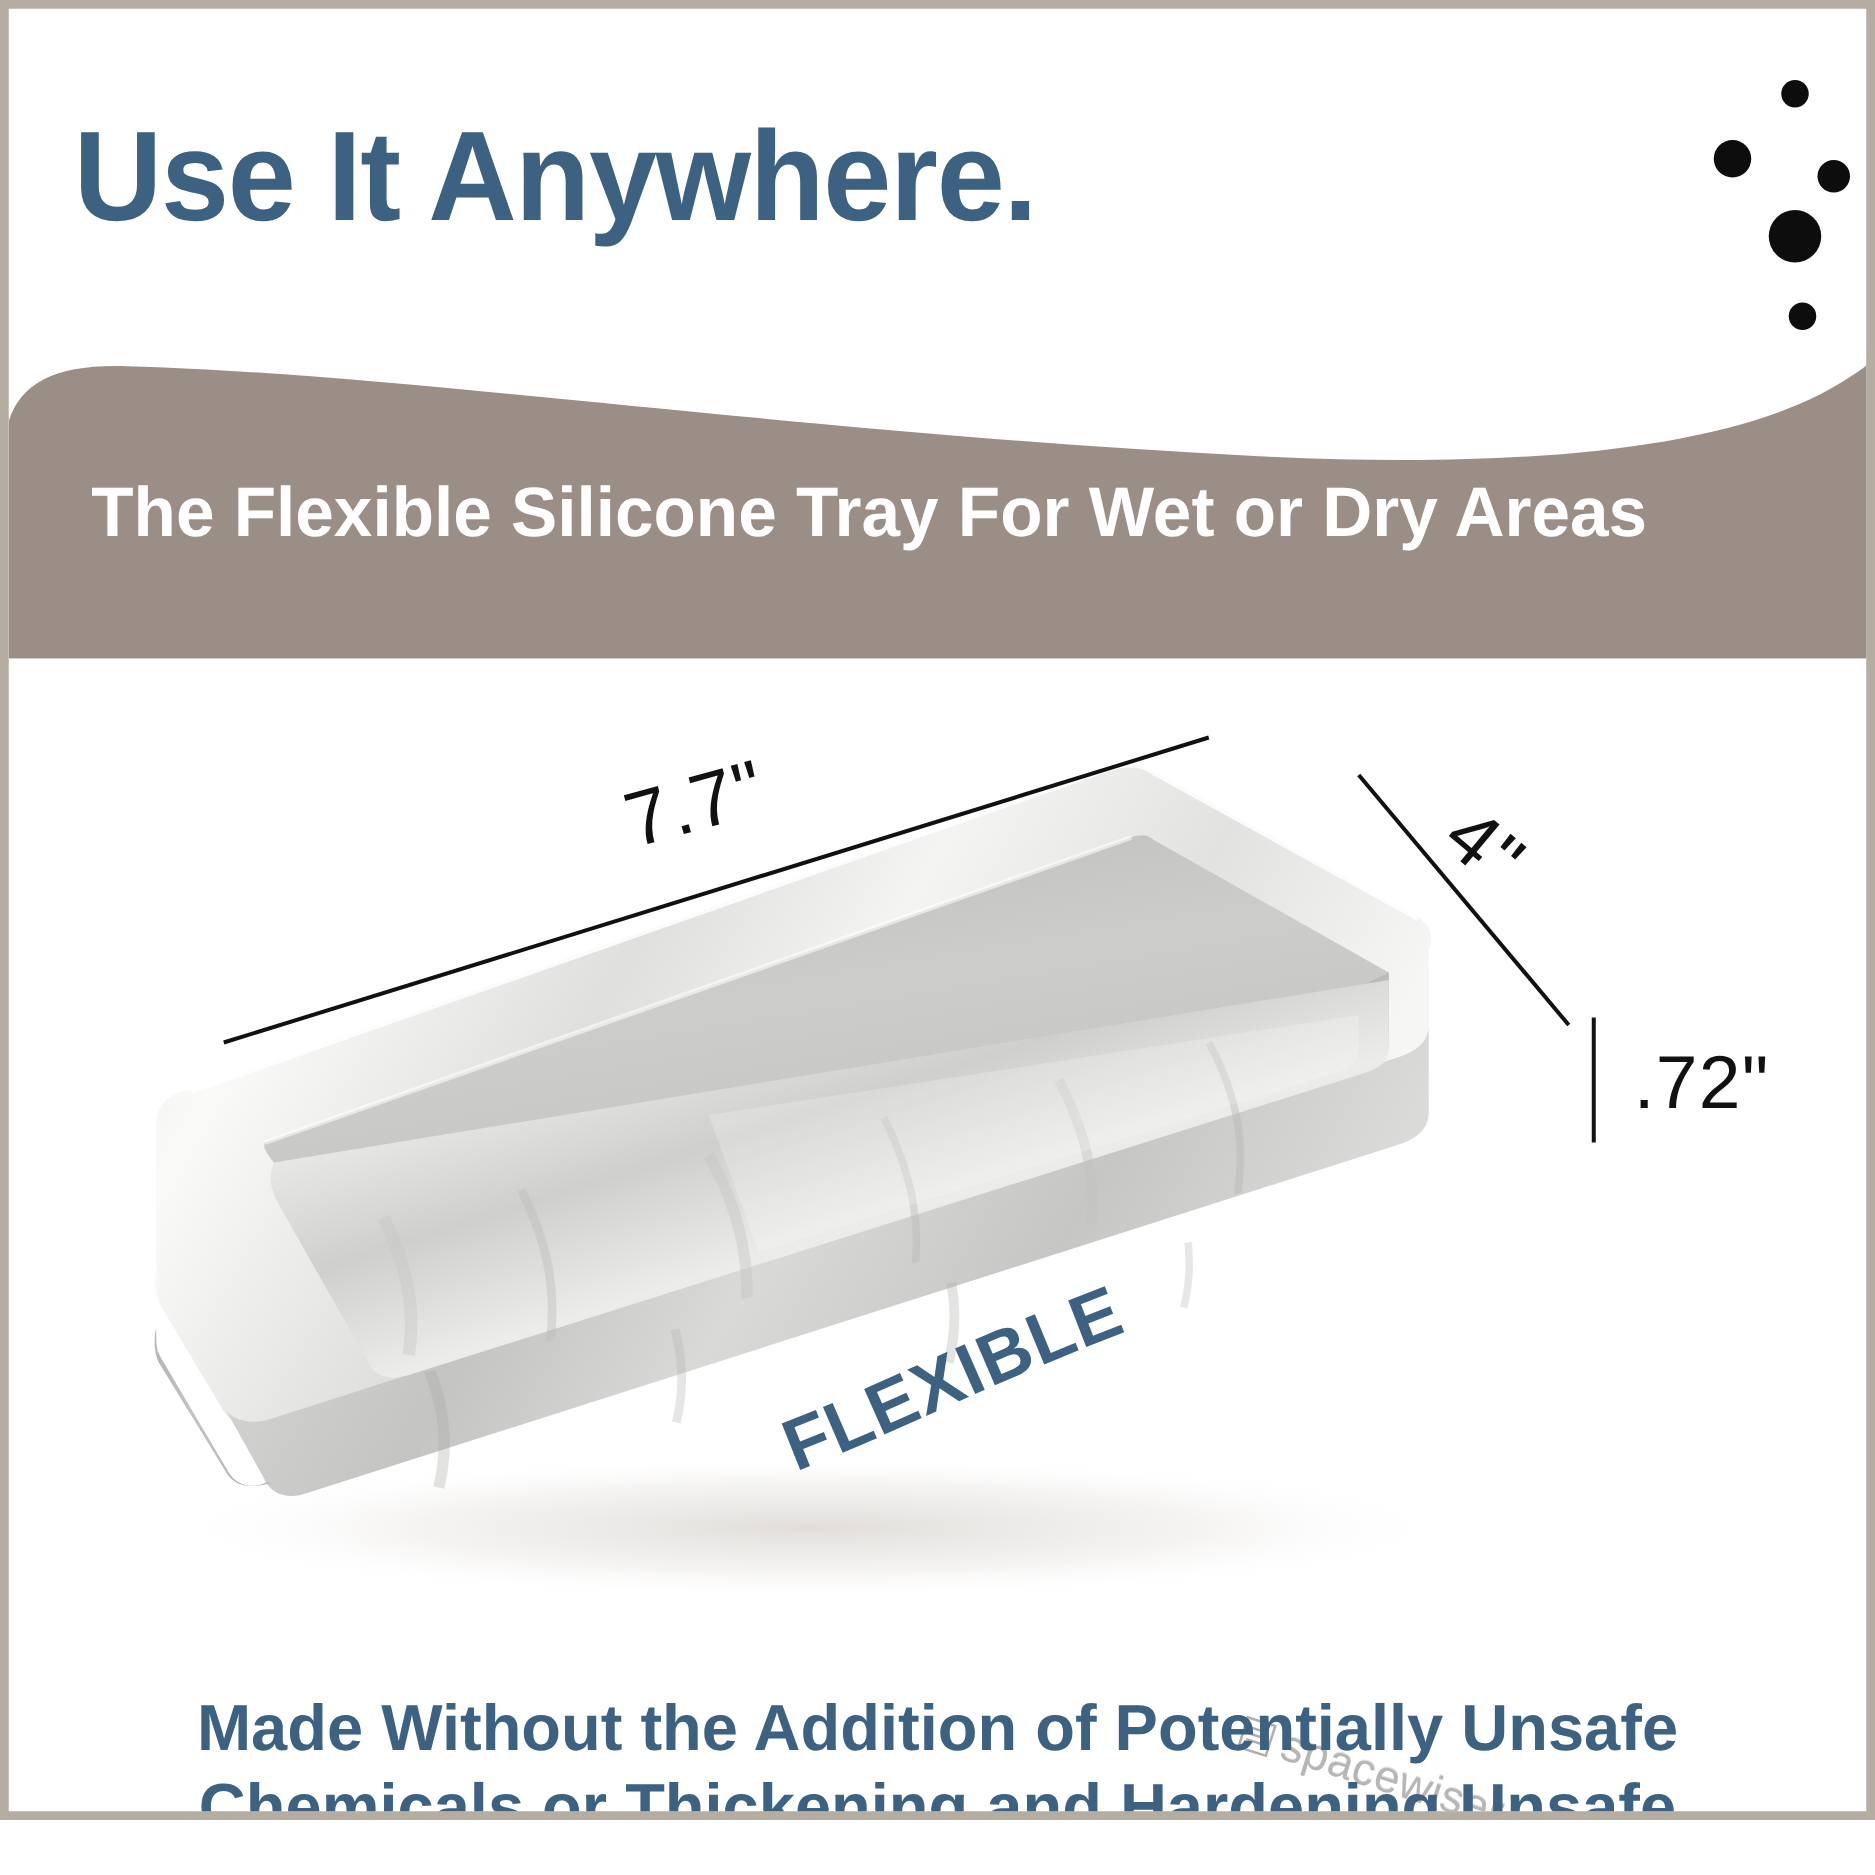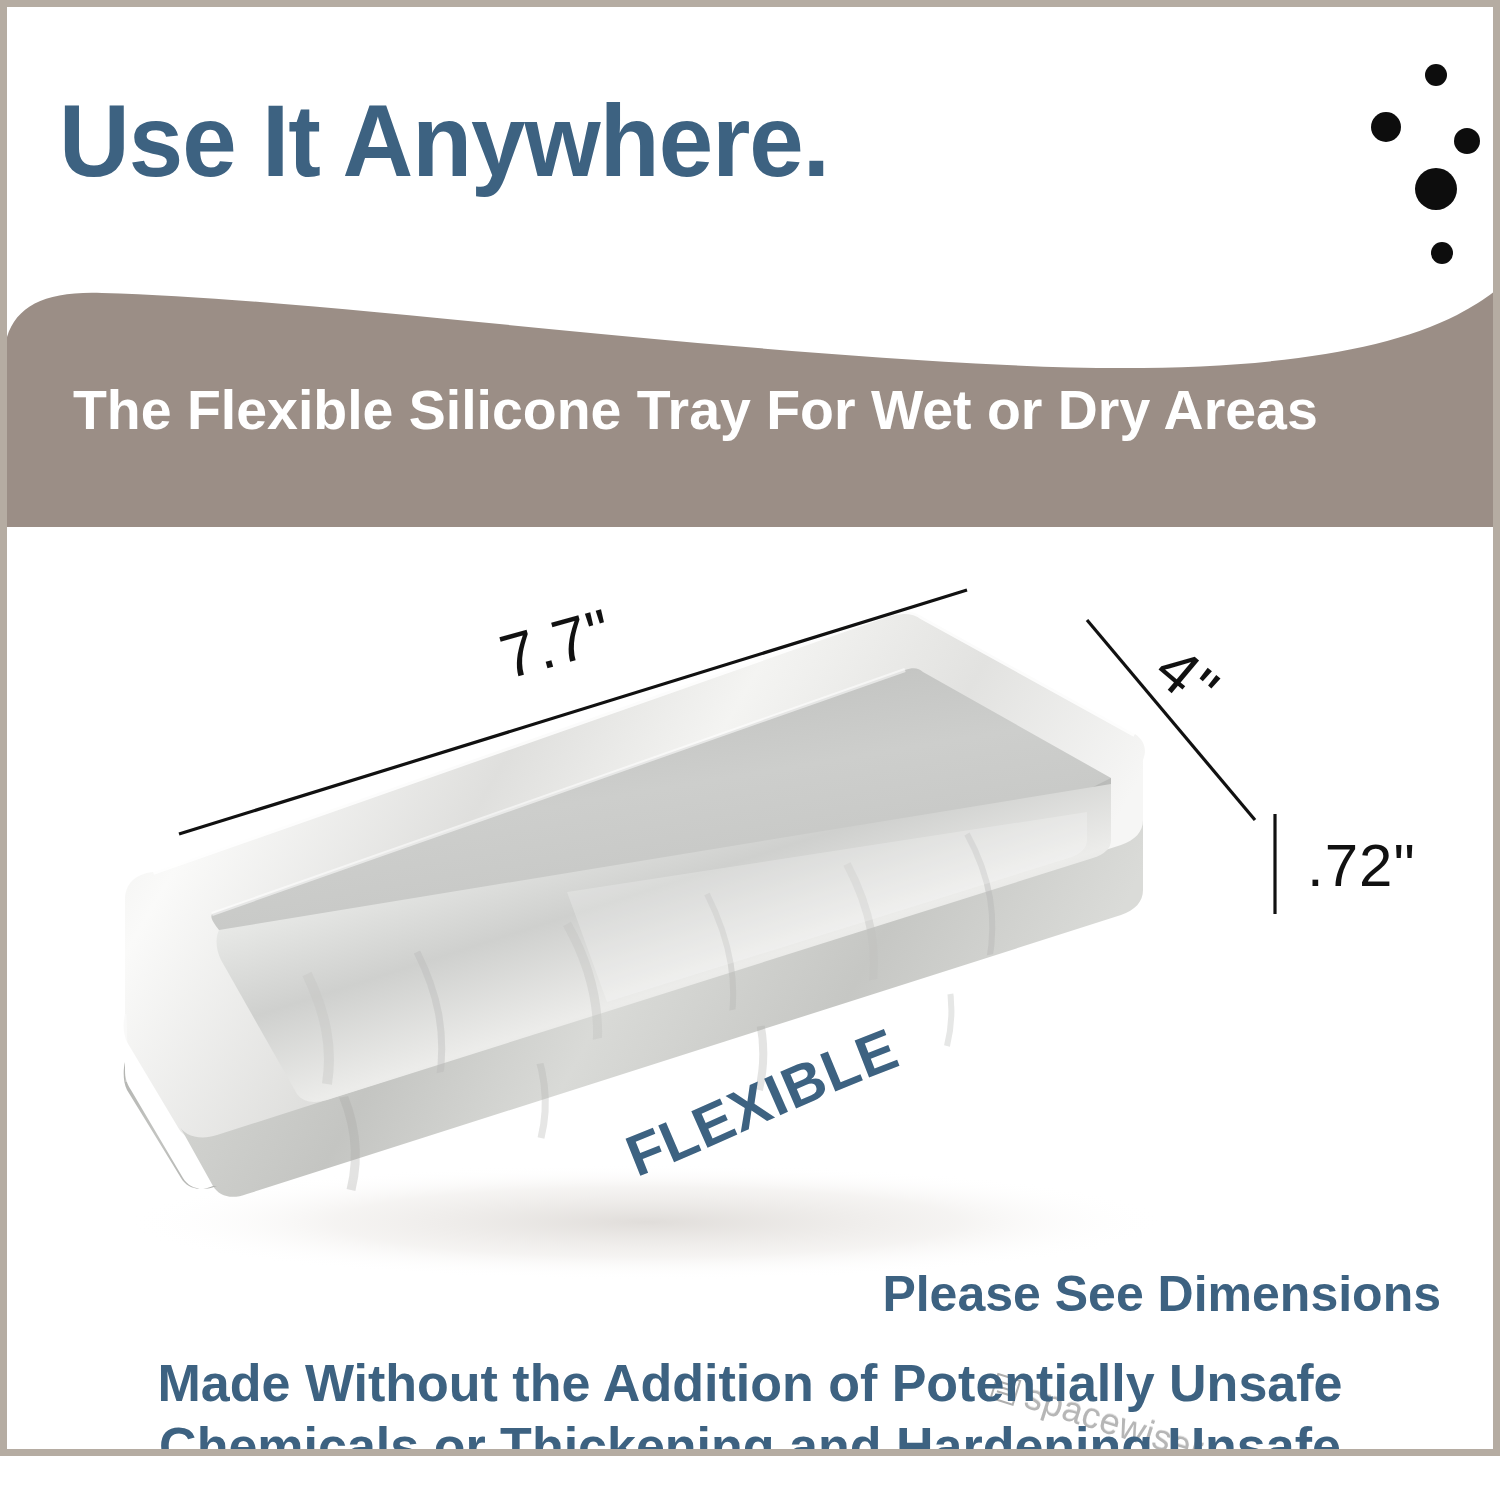--- a/index.html
+++ b/index.html
@@ -389,20 +389,19 @@
     <svg width="380" height="170" viewBox="0 0 380 170">
       <defs>
         <path id="flexArc" d="M 10 150 C 90 120 200 62 320 22"></path>
       </defs>
       <text class="flex-text">
         <textPath href="#flexArc" startOffset="0">FLEXIBLE</textPath>
       </text>
     </svg>
   </div>
 
-  <div id="see-dimensions">Please See Dimensions</div>
 
   <div id="made-without">
     <div>Made Without the Addition of Potentially Unsafe</div>
     <div>Chemicals or Thickening and Hardening Unsafe</div>
   </div>
 
 </div>
 
 </body></html>

